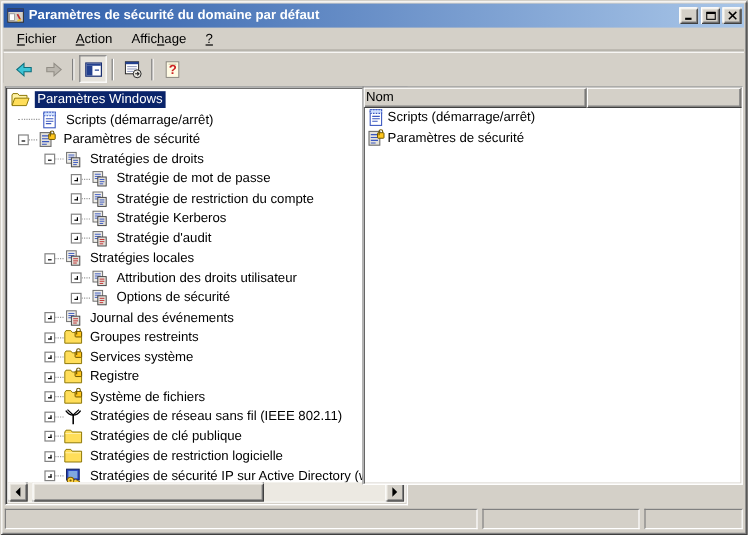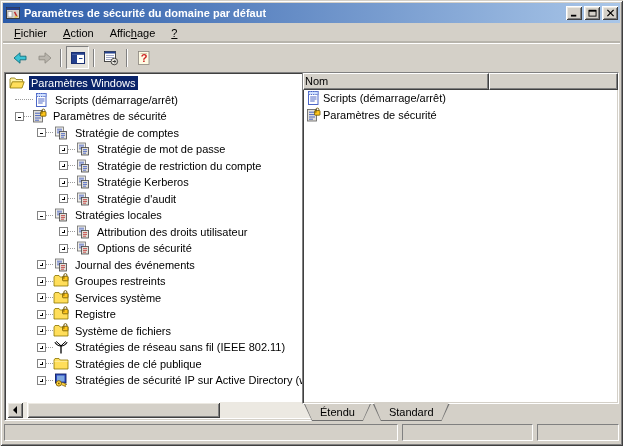--- a/index.html
+++ b/index.html
@@ -225,21 +225,21 @@
           <span class="exp minus"></span>
           <span class="stub"></span>
           <span class="ticon">
             <svg viewBox="0 0 16 16">
               <rect x="2.5" y="2" width="8" height="9" fill="#efeee9" stroke="#6b6b6b" stroke-width="0.8"></rect>
               <path d="M4 4.2h5M4 6h5M4 7.8h5" stroke="#3a57c0" stroke-width="0.8"></path>
               <rect x="6.5" y="6.5" width="7" height="7.5" fill="#e3e1da" stroke="#444" stroke-width="0.8"></rect>
               <path d="M8 8.6h4M8 10.4h4M8 12.2h3" stroke="#3a57c0" stroke-width="0.8"></path>
             </svg>
           </span>
-          <span class="tlabel">Stratégie de comptes</span>
+          <span class="tlabel">Stratégies de droits</span>
         </div>
         <div class="tree-row">
           <span class="spacer" style="width: 52px;"></span>
           <span class="exp plus"></span>
           <span class="stub"></span>
           <span class="ticon">
             <svg viewBox="0 0 16 16">
               <rect x="2.5" y="2" width="8" height="9" fill="#efeee9" stroke="#6b6b6b" stroke-width="0.8"></rect>
               <path d="M4 4.2h5M4 6h5M4 7.8h5" stroke="#3a57c0" stroke-width="0.8"></path>
               <rect x="6.5" y="6.5" width="7" height="7.5" fill="#e3e1da" stroke="#444" stroke-width="0.8"></rect>
@@ -415,20 +415,32 @@
           <span class="spacer" style="width: 30px;"></span>
           <span class="exp plus"></span>
           <span class="stub"></span>
           <span class="ticon">
             <svg viewBox="0 0 16 16">
               <path d="M1 13V4l1-1.5h4L7.2 4H15v9z" fill="#FFDE5A" stroke="#8a7400" stroke-width="0.8"></path>
               <path d="M1.5 5.3h13" stroke="#fff0a8" stroke-width="0.9"></path>
             </svg>
           </span>
           <span class="tlabel">Stratégies de clé publique</span>
+        </div>
+        <div class="tree-row">
+          <span class="spacer" style="width: 30px;"></span>
+          <span class="exp plus"></span>
+          <span class="stub"></span>
+          <span class="ticon">
+            <svg viewBox="0 0 16 16">
+              <path d="M1 13V4l1-1.5h4L7.2 4H15v9z" fill="#FFDE5A" stroke="#8a7400" stroke-width="0.8"></path>
+              <path d="M1.5 5.3h13" stroke="#fff0a8" stroke-width="0.9"></path>
+            </svg>
+          </span>
+          <span class="tlabel">Stratégies de restriction logicielle</span>
         </div>
         <div class="tree-row">
           <span class="spacer" style="width: 30px;"></span>
           <span class="exp plus"></span>
           <span class="stub"></span>
           <span class="ticon">
             <svg viewBox="0 0 16 16">
               <rect x="2.5" y="2" width="10.5" height="9" fill="#2b49c3" stroke="#101f60" stroke-width="0.9"></rect>
               <rect x="4" y="3.5" width="7.5" height="6" fill="#7fa8e0"></rect>
               <circle cx="5.8" cy="11.4" r="2.7" fill="#FFD23E" stroke="#7a5c00" stroke-width="0.9"></circle>
@@ -475,32 +487,20 @@
               <path d="M4 5.2h6M4 7.6h6M4 10h6M4 12.2h4" stroke="#3a57c0" stroke-width="0.9"></path>
               <rect x="9.6" y="3.6" width="5.4" height="4.6" rx="0.6" fill="#FFC61C" stroke="#6b5400" stroke-width="0.8"></rect>
               <path d="M10.9 5.8V2.6a1.5 1.5 0 013 0v1.1" fill="none" stroke="#6b5400" stroke-width="0.9"></path>
             </svg>
           </span>
           <span>Paramètres de sécurité</span>
         </div>
       </div>
   </div>
 
-  <div class="tabs" id="tabs">
-      <div class="tab">
-        <span class="shape"></span>
-        <span class="shape-inner"></span>
-        <span class="tlab">Étendu</span>
-      </div>
-      <div class="tab active">
-        <span class="shape"></span>
-        <span class="shape-inner"></span>
-        <span class="tlab">Standard</span>
-      </div>
-    </div>
 
   <div class="statusbar">
     <div class="spanel s1"></div>
     <div class="spanel s2"></div>
     <div class="spanel s3"></div>
   </div>
 
 </div>
 
 </body></html>

